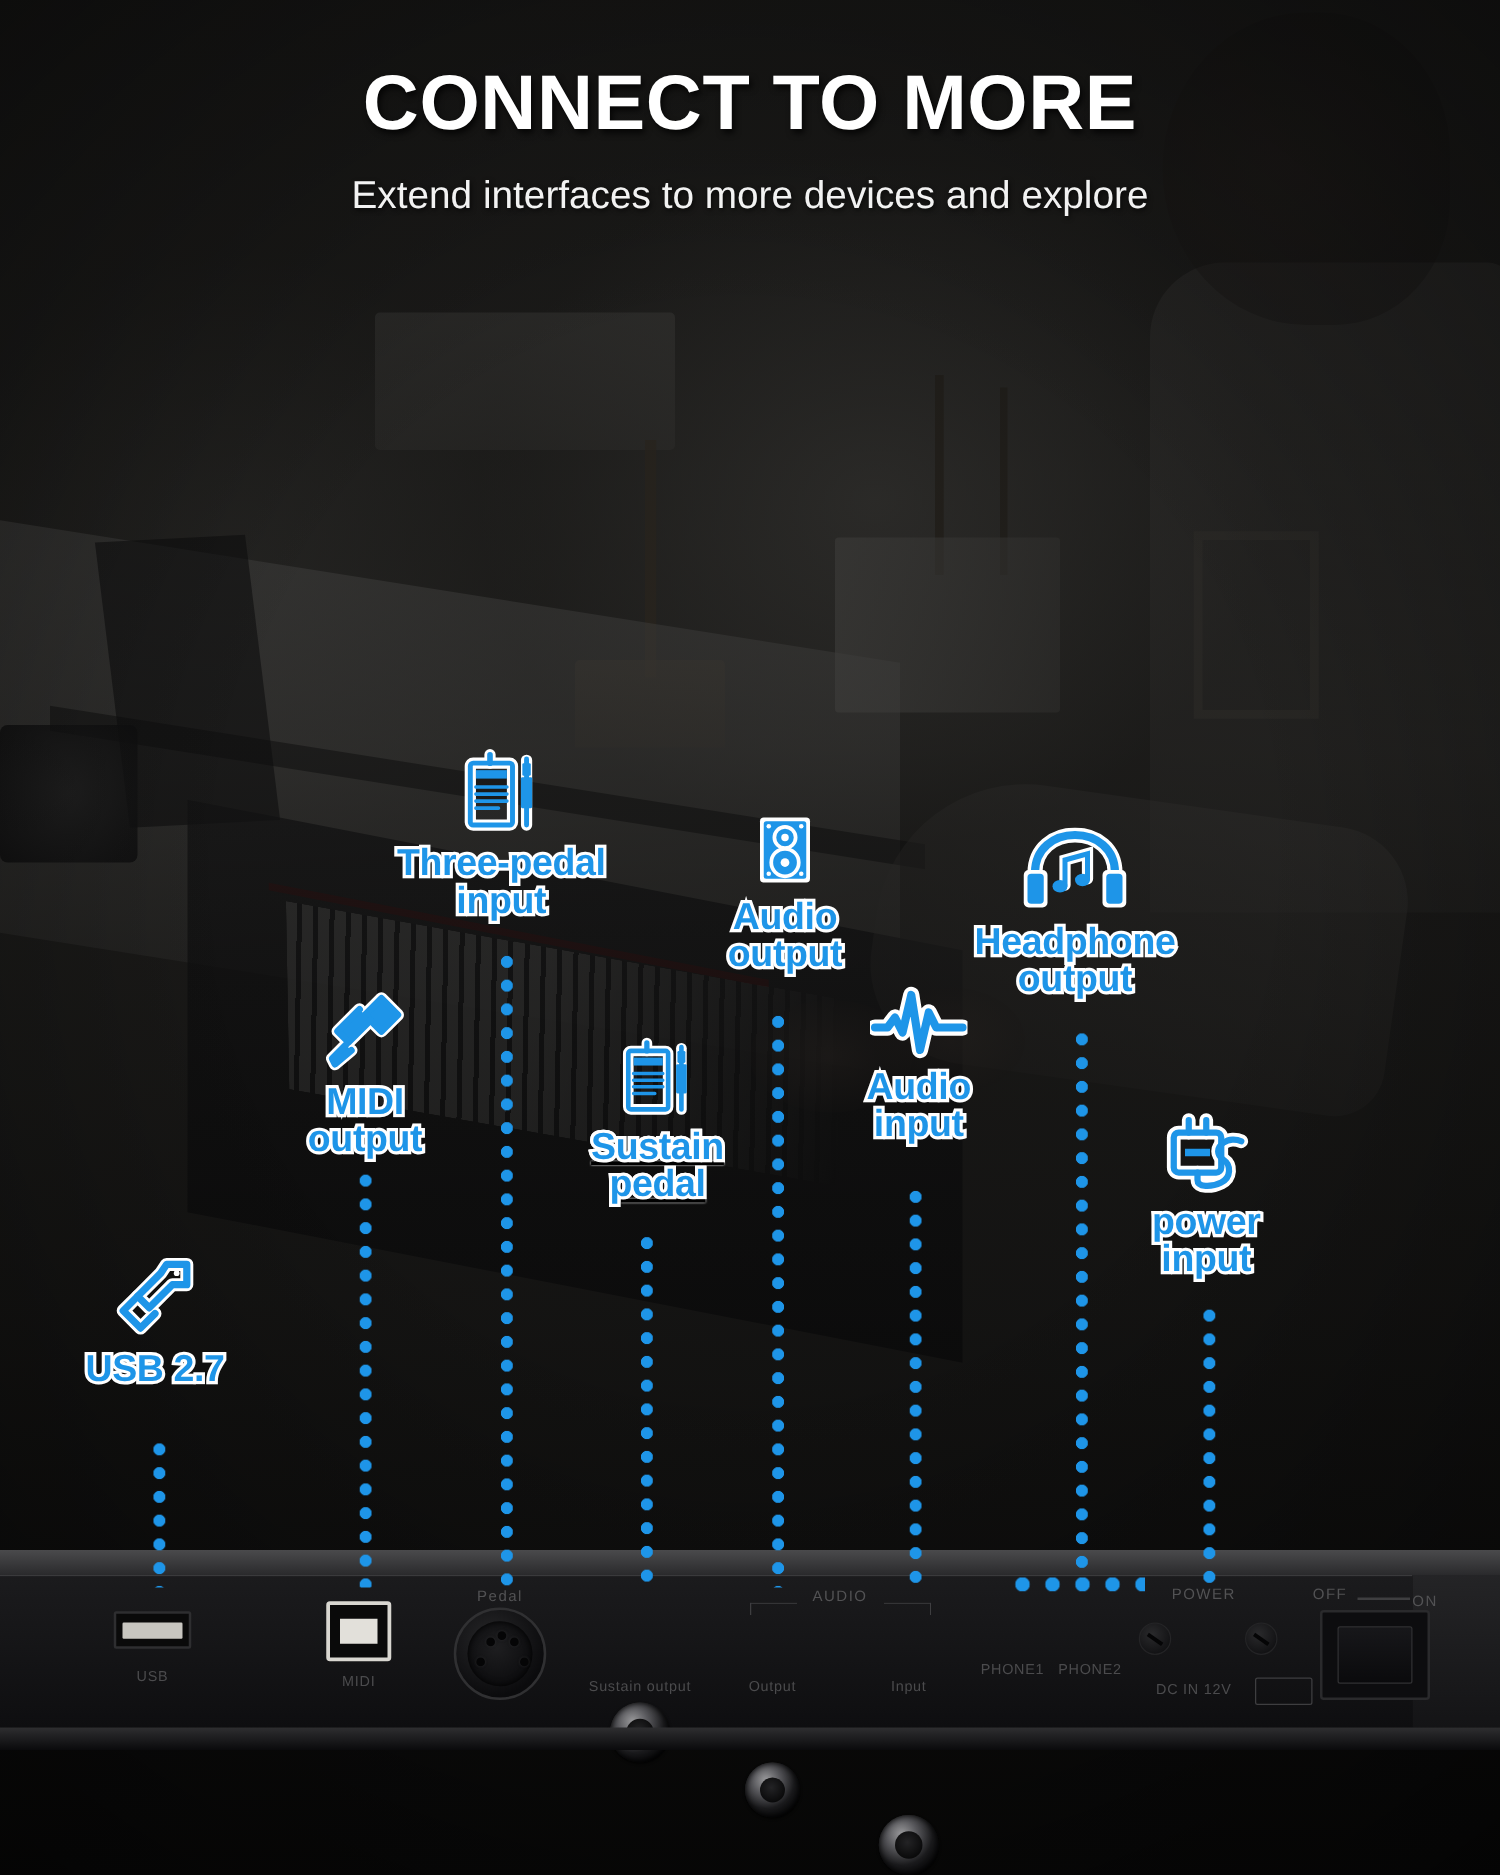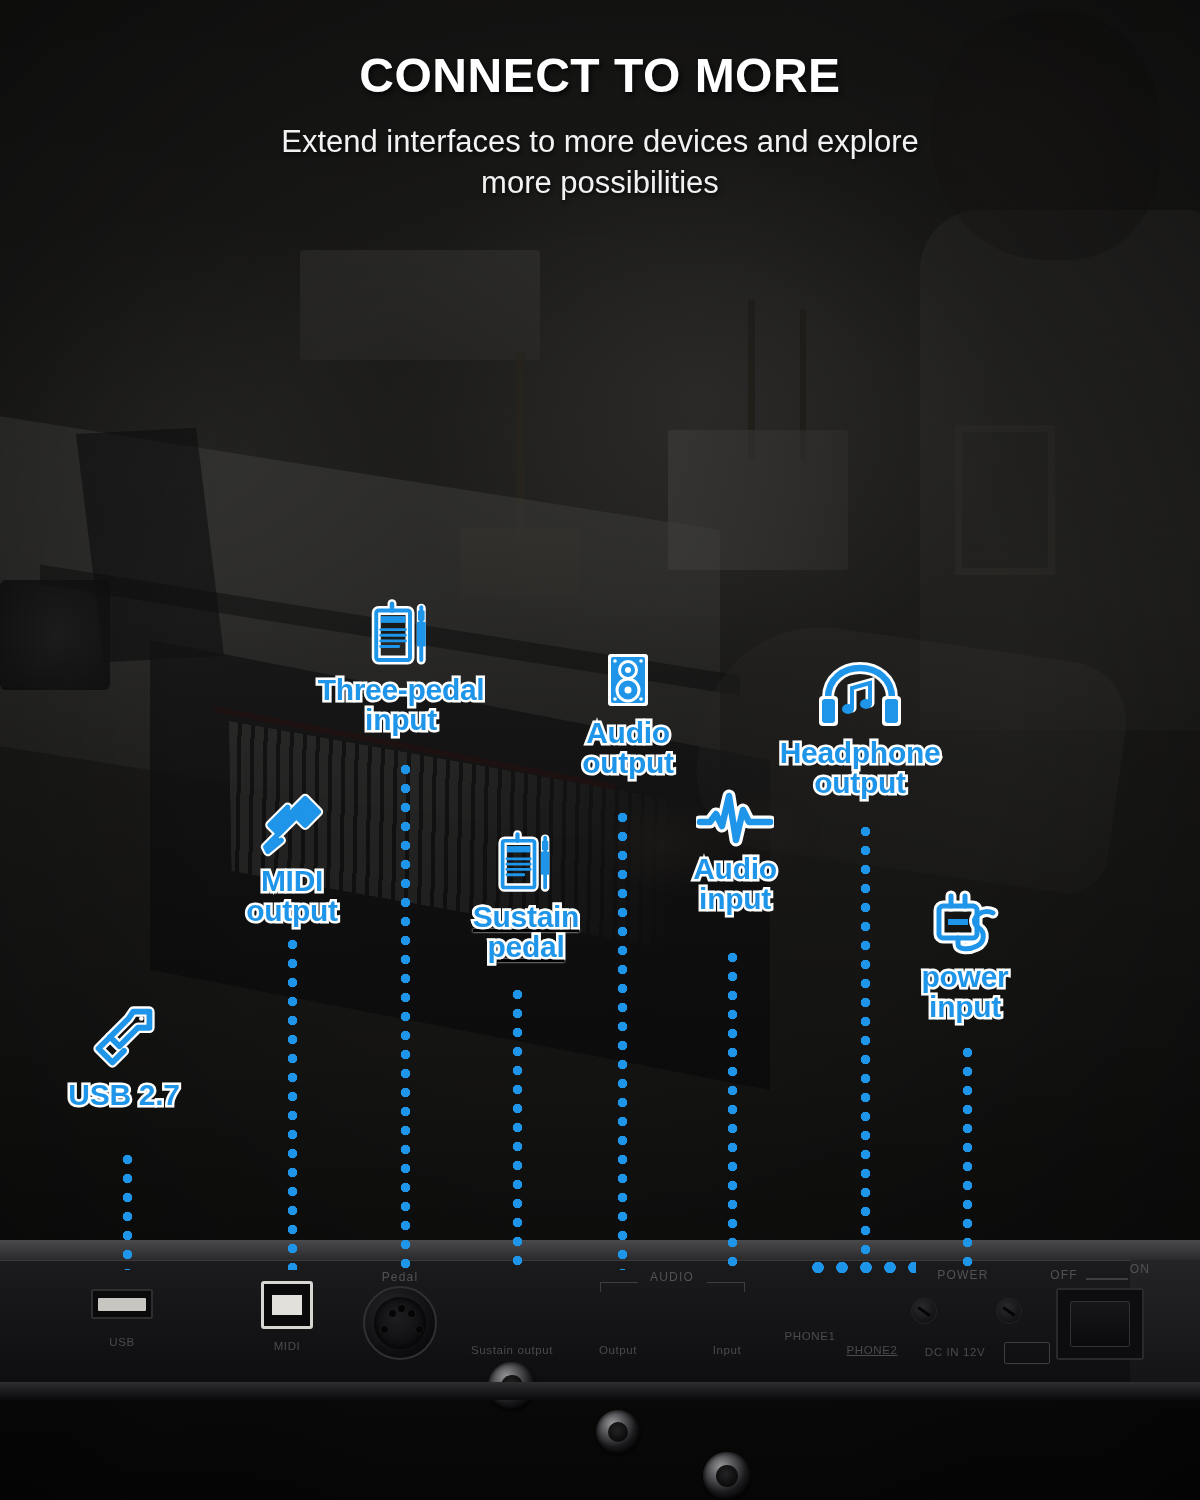--- a/index.html
+++ b/index.html
@@ -118,21 +118,21 @@
   
   #dimmer { position:absolute; inset:0;
     background:linear-gradient(180deg, rgba(10,10,10,0.80) 0%, rgba(10,10,10,0.72) 40%,
                rgba(8,8,8,0.80) 70%, rgba(5,5,5,0.92) 100%); }
   #vignette { position:absolute; inset:0;
     background:radial-gradient(ellipse 85% 70% at 50% 45%, rgba(0,0,0,0) 40%, rgba(0,0,0,0.55) 100%); }
 
   
   #header { position:absolute; left:0; top:52px; width:1200px; text-align:center; z-index:40; }
   #title {
-    font-size:48px; font-weight:bold; color:#ffffff; letter-spacing:0.5px;
+    font-size:62px; font-weight:bold; color:#ffffff; letter-spacing:0.5px;
     font-family:"Liberation Sans", sans-serif;
     text-shadow:2px 3px 5px rgba(0,0,0,0.75);
     line-height:1.0;
   }
   #subtitle {
     margin-top:22px; font-size:31px; color:#f2f2f2; line-height:1.32;
     text-shadow:1px 2px 4px rgba(0,0,0,0.7); font-weight:400;
   }
 
   
@@ -246,21 +246,20 @@
   <div class="bg-layer" id="person-hand2"></div>
 
   <div id="dimmer"></div>
   <div id="vignette"></div>
 </div>
 
 <div id="header">
   <div id="title">CONNECT TO MORE</div>
   <div id="subtitle">
     <div>Extend interfaces to more devices and explore</div>
-    <div>more possibilities</div>
   </div>
 </div>
 
 <div class="leader" style="left:122px; top:1150px; height:120px;"></div>
 <div class="leader" style="left:287px; top:935px;  height:335px;"></div>
 <div class="leader" style="left:400px; top:760px;  height:510px;"></div>
 <div class="leader" style="left:512px; top:985px;  height:285px;"></div>
 <div class="leader" style="left:617px; top:808px;  height:462px;"></div>
 <div class="leader" style="left:727px; top:948px;  height:322px;"></div>
 <div class="leader" style="left:860px; top:822px;  height:438px;"></div>
@@ -476,30 +475,30 @@
                       mask:linear-gradient(90deg,#000 0 26%,transparent 26% 74%,#000 74% 100%);"></div>
 
   <div class="port jack" style="left:596px; top:30px; width:44px; height:44px;"></div>
   <div class="port-label" style="left:618px; top:86px;">Output</div>
 
   <div class="port jack" style="left:703px; top:28px; width:48px; height:48px;"></div>
   <div class="port-label" style="left:727px; top:86px;">Input</div>
 
   <div class="port-label" style="left:810px; top:72px;">PHONE1</div>
 
-  <div class="port-label" style="left:872px; top:86px;text-decoration:underline;">PHONE2</div>
+  <div class="port-label" style="left:872px; top:72px;">PHONE2</div>
 
   <div class="port-label-top" style="left:963px; top:10px;">POWER</div>
   <div class="screw" style="left:911px; top:40px;"></div>
 
   <div class="screw" style="left:996px; top:40px;"></div>
   <div class="port-label" style="left:955px; top:88px;">DC IN 12V</div>
   <div id="dc-sym" style="left:1004px; top:84px;"></div>
 
   <div class="port-label-top" style="left:1064px; top:10px;">OFF</div>
   <div style="position:absolute; left:1086px; top:20px; width:42px; height:2px; background:#3e3e40;"></div>
-  <div class="port-label-top" style="left:1140px; top:4px;">ON</div>
+  <div class="port-label-top" style="left:1140px; top:16px;">ON</div>
   <div id="rocker" style="left:1056px; top:30px;">
     <i></i>
   </div>
 
   <div id="panel-bottom"></div>
 </div>
 
 </body></html>

